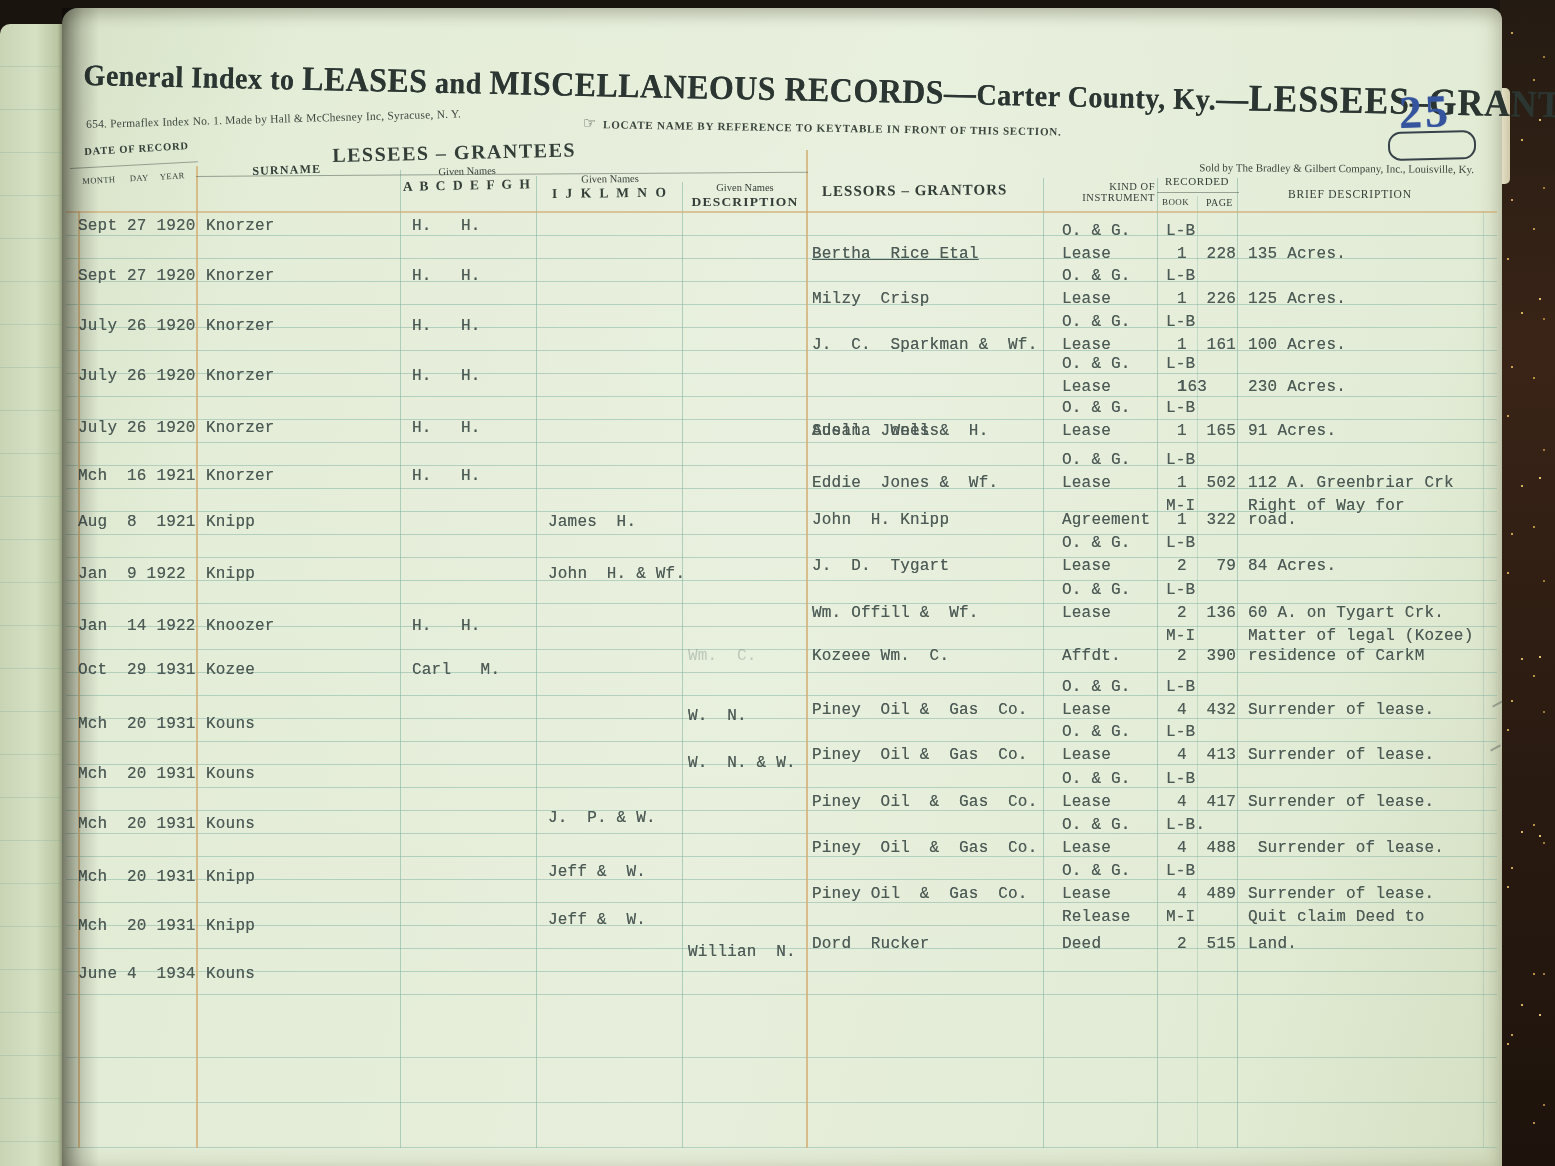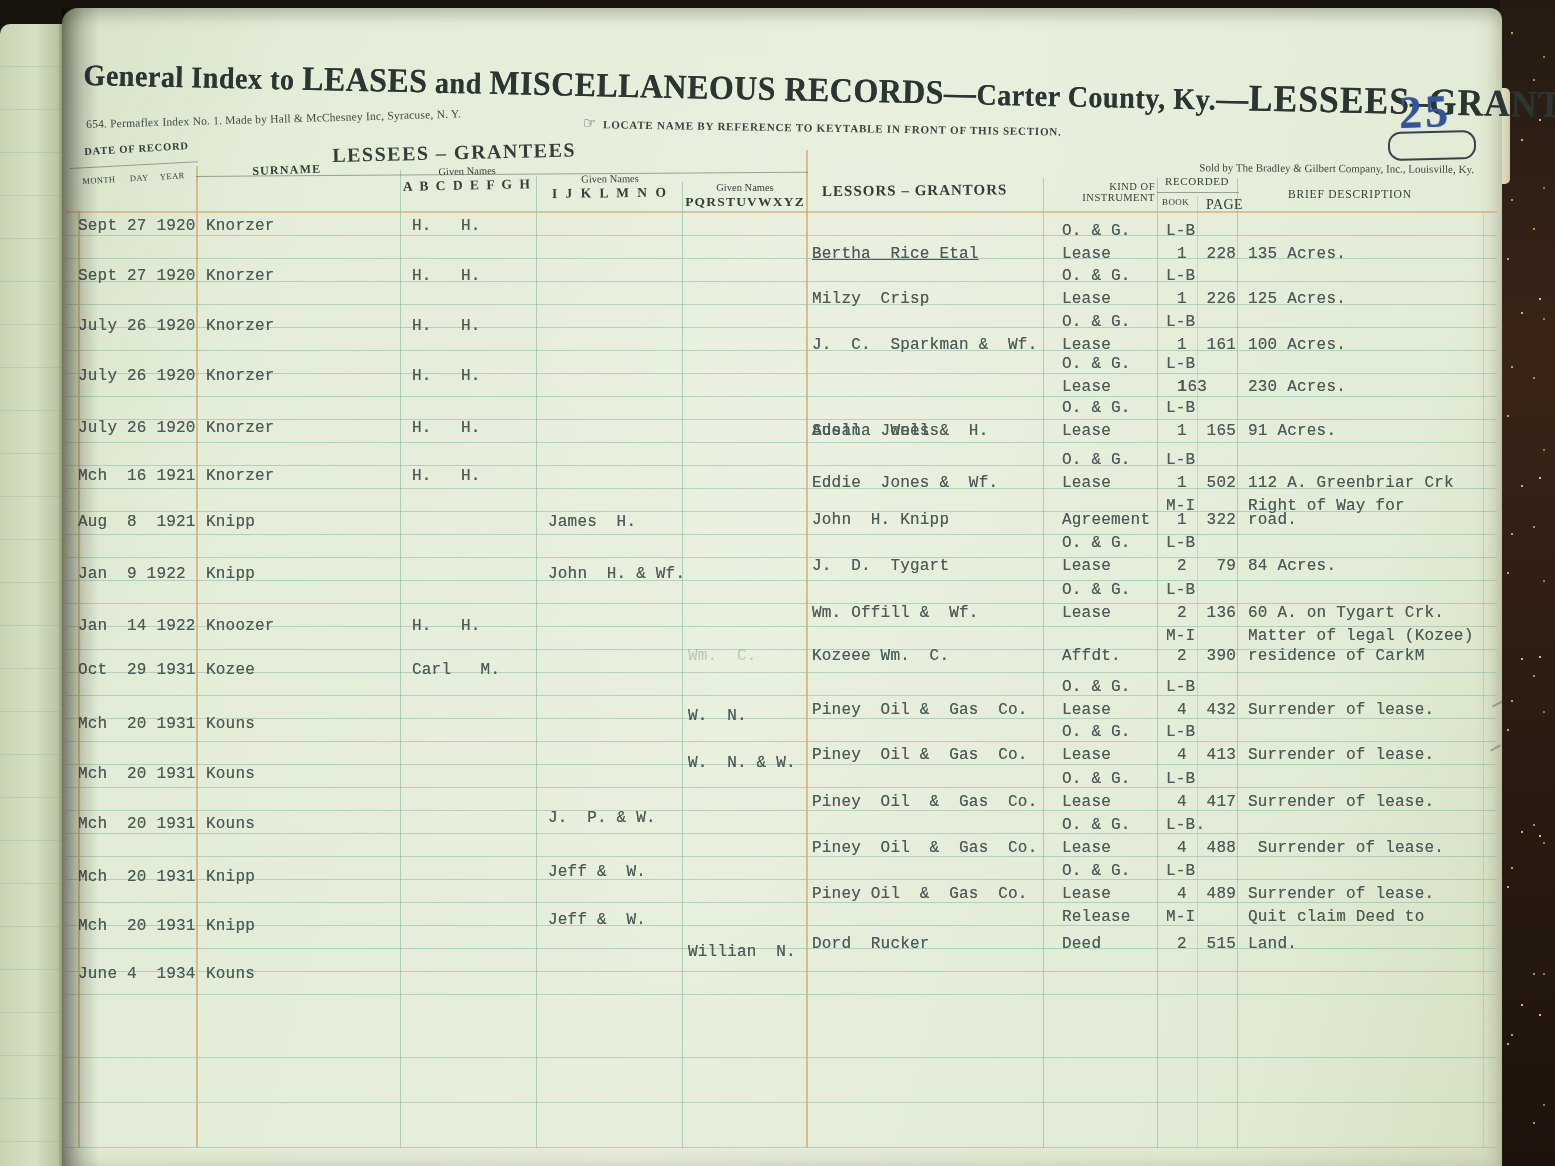--- a/index.html
+++ b/index.html
@@ -103,31 +103,31 @@
   <div class="hdr" style="left:398px;top:167px;width:138px;text-align:center;transform:rotate(-1.2deg);">
     <div style="font-size:10.5px;">Given Names</div>
     <div class="c-label" style="font-size:13.5px;letter-spacing:2px;margin-top:1px;">A B C D E F G H</div>
   </div>
   <div class="hdr" style="left:540px;top:174px;width:140px;text-align:center;transform:rotate(-.6deg);">
     <div style="font-size:10.5px;">Given Names</div>
     <div class="c-label" style="font-size:13.5px;letter-spacing:2.5px;margin-top:1px;">I J K L M N O</div>
   </div>
   <div class="hdr" style="left:684px;top:182px;width:122px;text-align:center;">
     <div style="font-size:10.5px;">Given Names</div>
-    <div class="c-label" style="font-size:13.5px;letter-spacing:1.2px;margin-top:1px;">PQRSTUVWXYZ</div>
+    <div class="c-label" style="font-size:13.5px;letter-spacing:1.2px;margin-top:1px;">DESCRIPTION</div>
   </div>
 
   <div class="hdr c-label" style="left:822px;top:183px;font-size:15px;letter-spacing:1px;transform:rotate(-.5deg);">LESSORS – GRANTORS</div>
   <div class="hdr" style="left:1045px;top:181px;width:110px;text-align:right;font-size:10.5px;letter-spacing:.5px;">
     <div>KIND OF</div>
     <div>INSTRUMENT</div>
   </div>
   <div class="hdr" style="left:1157px;top:175px;width:80px;text-align:center;font-size:11px;letter-spacing:.6px;">RECORDED</div>
   <div class="hdr" style="left:1162px;top:197px;font-size:9px;letter-spacing:.4px;">BOOK</div>
-  <div class="hdr" style="left:1206px;top:197px;font-size:14px;letter-spacing:.4px;">PAGE</div>
+  <div class="hdr" style="left:1206px;top:197px;font-size:10px;letter-spacing:.4px;">PAGE</div>
   <div class="hdr" style="left:1288px;top:188px;font-size:11.5px;letter-spacing:.8px;">BRIEF DESCRIPTION</div>
 
   <div class="rules-a"></div>
   <div class="rules-b"></div>
   <div id="grid">
       <div class="v tan" style="left: 78px; top: 211px; height: 937px;"></div>
       <div class="v tan" style="left: 196px; top: 166px; height: 982px;"></div>
       <div class="v teal" style="left: 400px; top: 170px; height: 978px;"></div>
       <div class="v teal" style="left: 536px; top: 176px; height: 972px;"></div>
       <div class="v teal" style="left: 682px; top: 182px; height: 966px;"></div>

